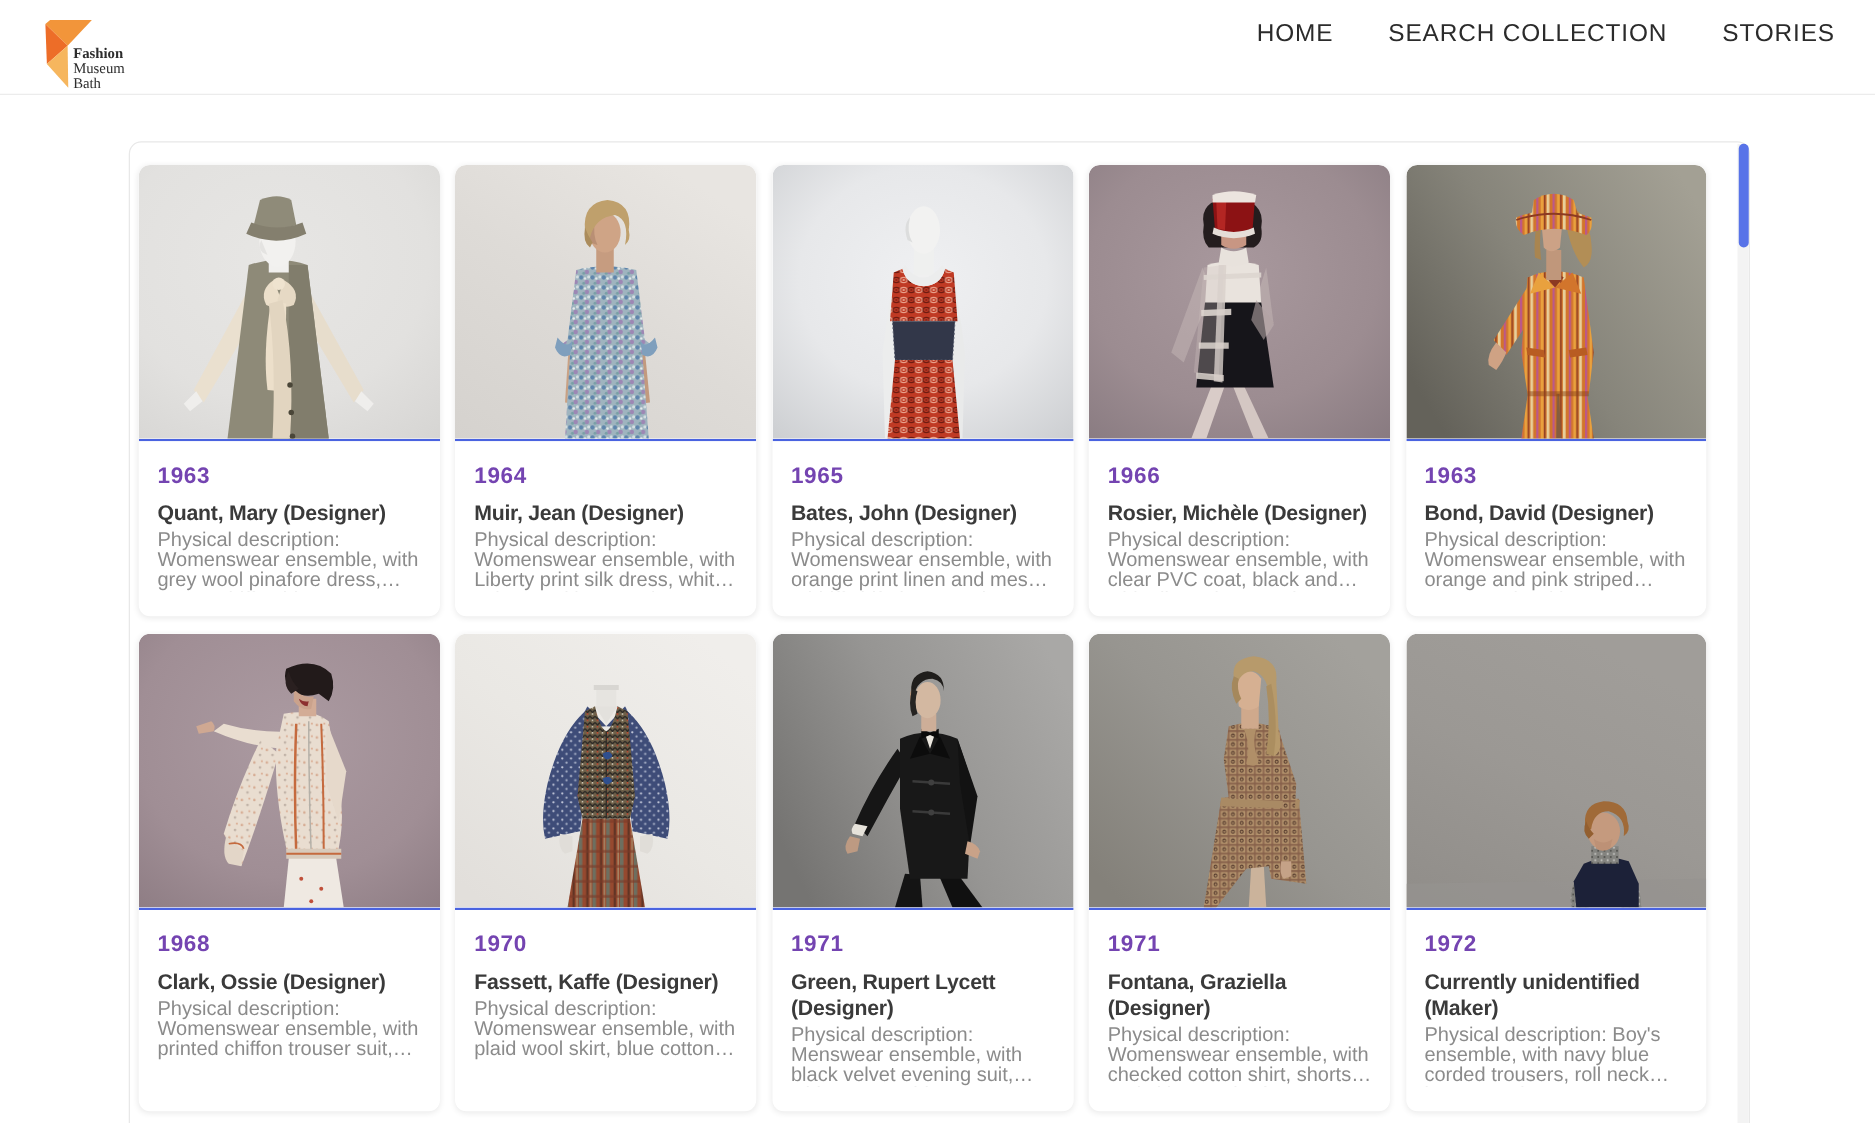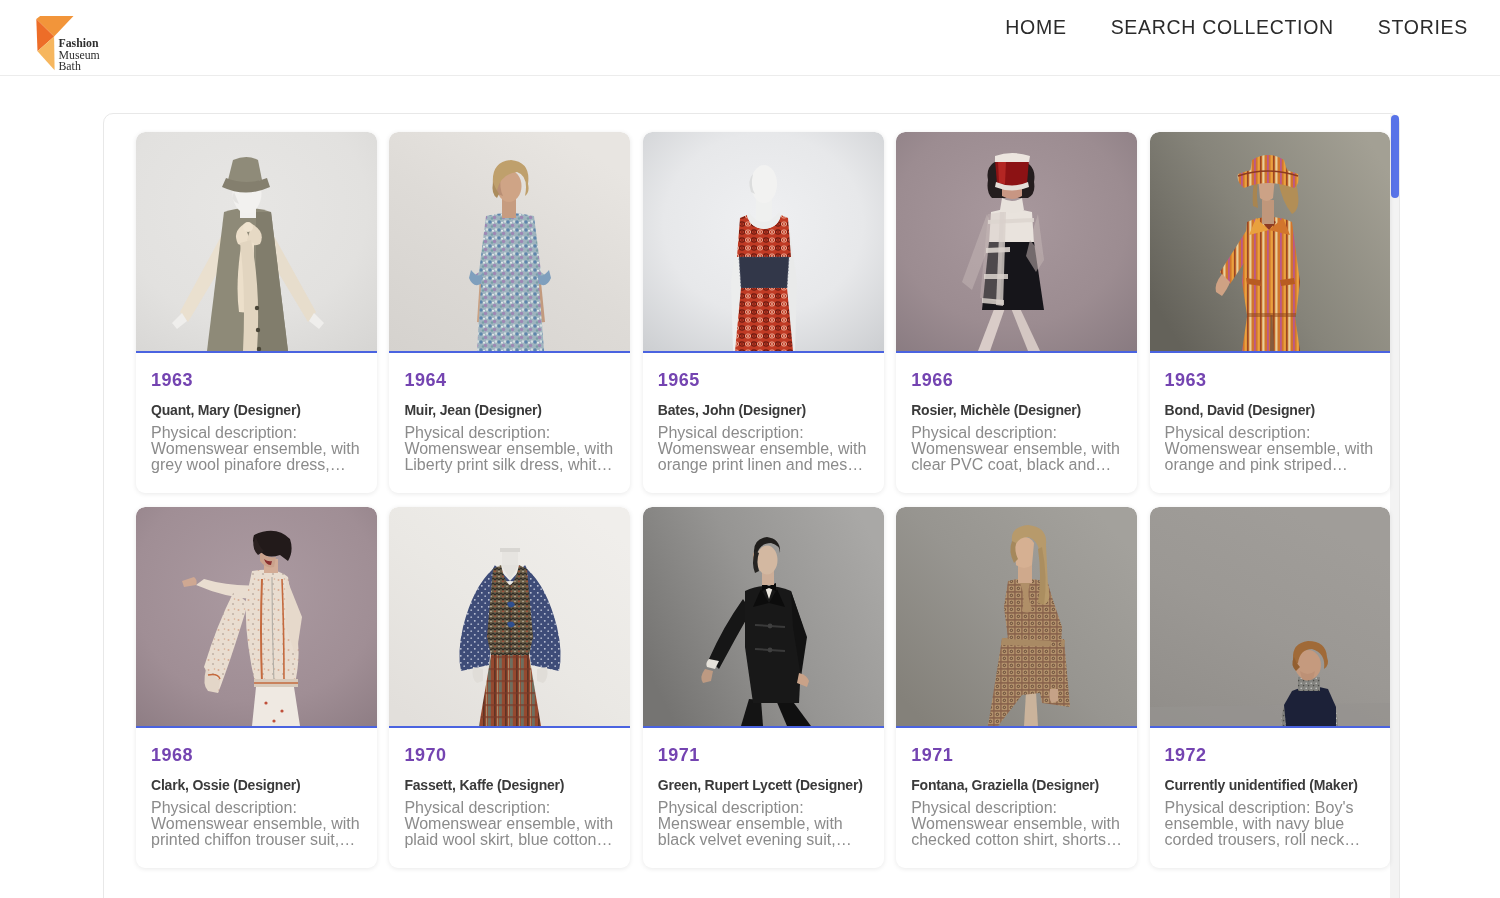--- a/index.html
+++ b/index.html
@@ -14,32 +14,32 @@
   align-items:flex-start; gap:44px;justify-content:center; }
 .nav a { font-size:19.5px; color:#2b2b2b; text-decoration:none;
   letter-spacing:0.7px; margin-top:16px; }
 
 .panel { position:absolute; left:103px; top:113px; width:1297px; height:900px;
   border:1px solid #e8e8e8; border-radius:10px; background:#fff; }
 .track { position:absolute; right:0px; top:1px; width:9px; height:890px;
   background:#f3f3f3; border-radius:0 9px 0 0; }
 .thumb { position:absolute; right:0.5px; top:1px; width:8px; height:83px;
   background:#5873e8; border-radius:5px; }
-.grid { position:absolute; left:32px; top:18px; width:1255px;
+.grid { position:absolute; left:7px; top:18px; width:1255px;
   display:grid; grid-template-columns:repeat(5, 240.8px); column-gap:12.6px;
   row-gap:13.5px; }
 .card { background:#fff; border-radius:9px; box-shadow:0 1px 5px rgba(0,0,0,0.09);
   overflow:hidden; }
 .imgwrap { height:221px; border-bottom:2px solid #4a63e0; border-radius:9px 9px 0 0;
   overflow:hidden; }
 .imgwrap svg { display:block; }
 .cbody { padding:17px 15px 20px 15px; }
 .year { font-size:18px; font-weight:bold; color:#7444b1; letter-spacing:0.5px;
   line-height:21px; }
-.name { font-size:14px; font-weight:bold; color:#3a3a3a; line-height:21px;
+.name { font-size:17px; font-weight:bold; color:#3a3a3a; line-height:21px;
   letter-spacing:-0.2px; margin-top:9px; }
 .desc { font-size:16px; color:#8b8b8b; line-height:16px; margin-top:4px;
   display:-webkit-box; -webkit-line-clamp:3; -webkit-box-orient:vertical;
   overflow:hidden; }
 </style>
 </head>
 <body>
 <div class="header">
   <div class="logo">
     <svg width="90" height="56" viewBox="0 0 90 56">

